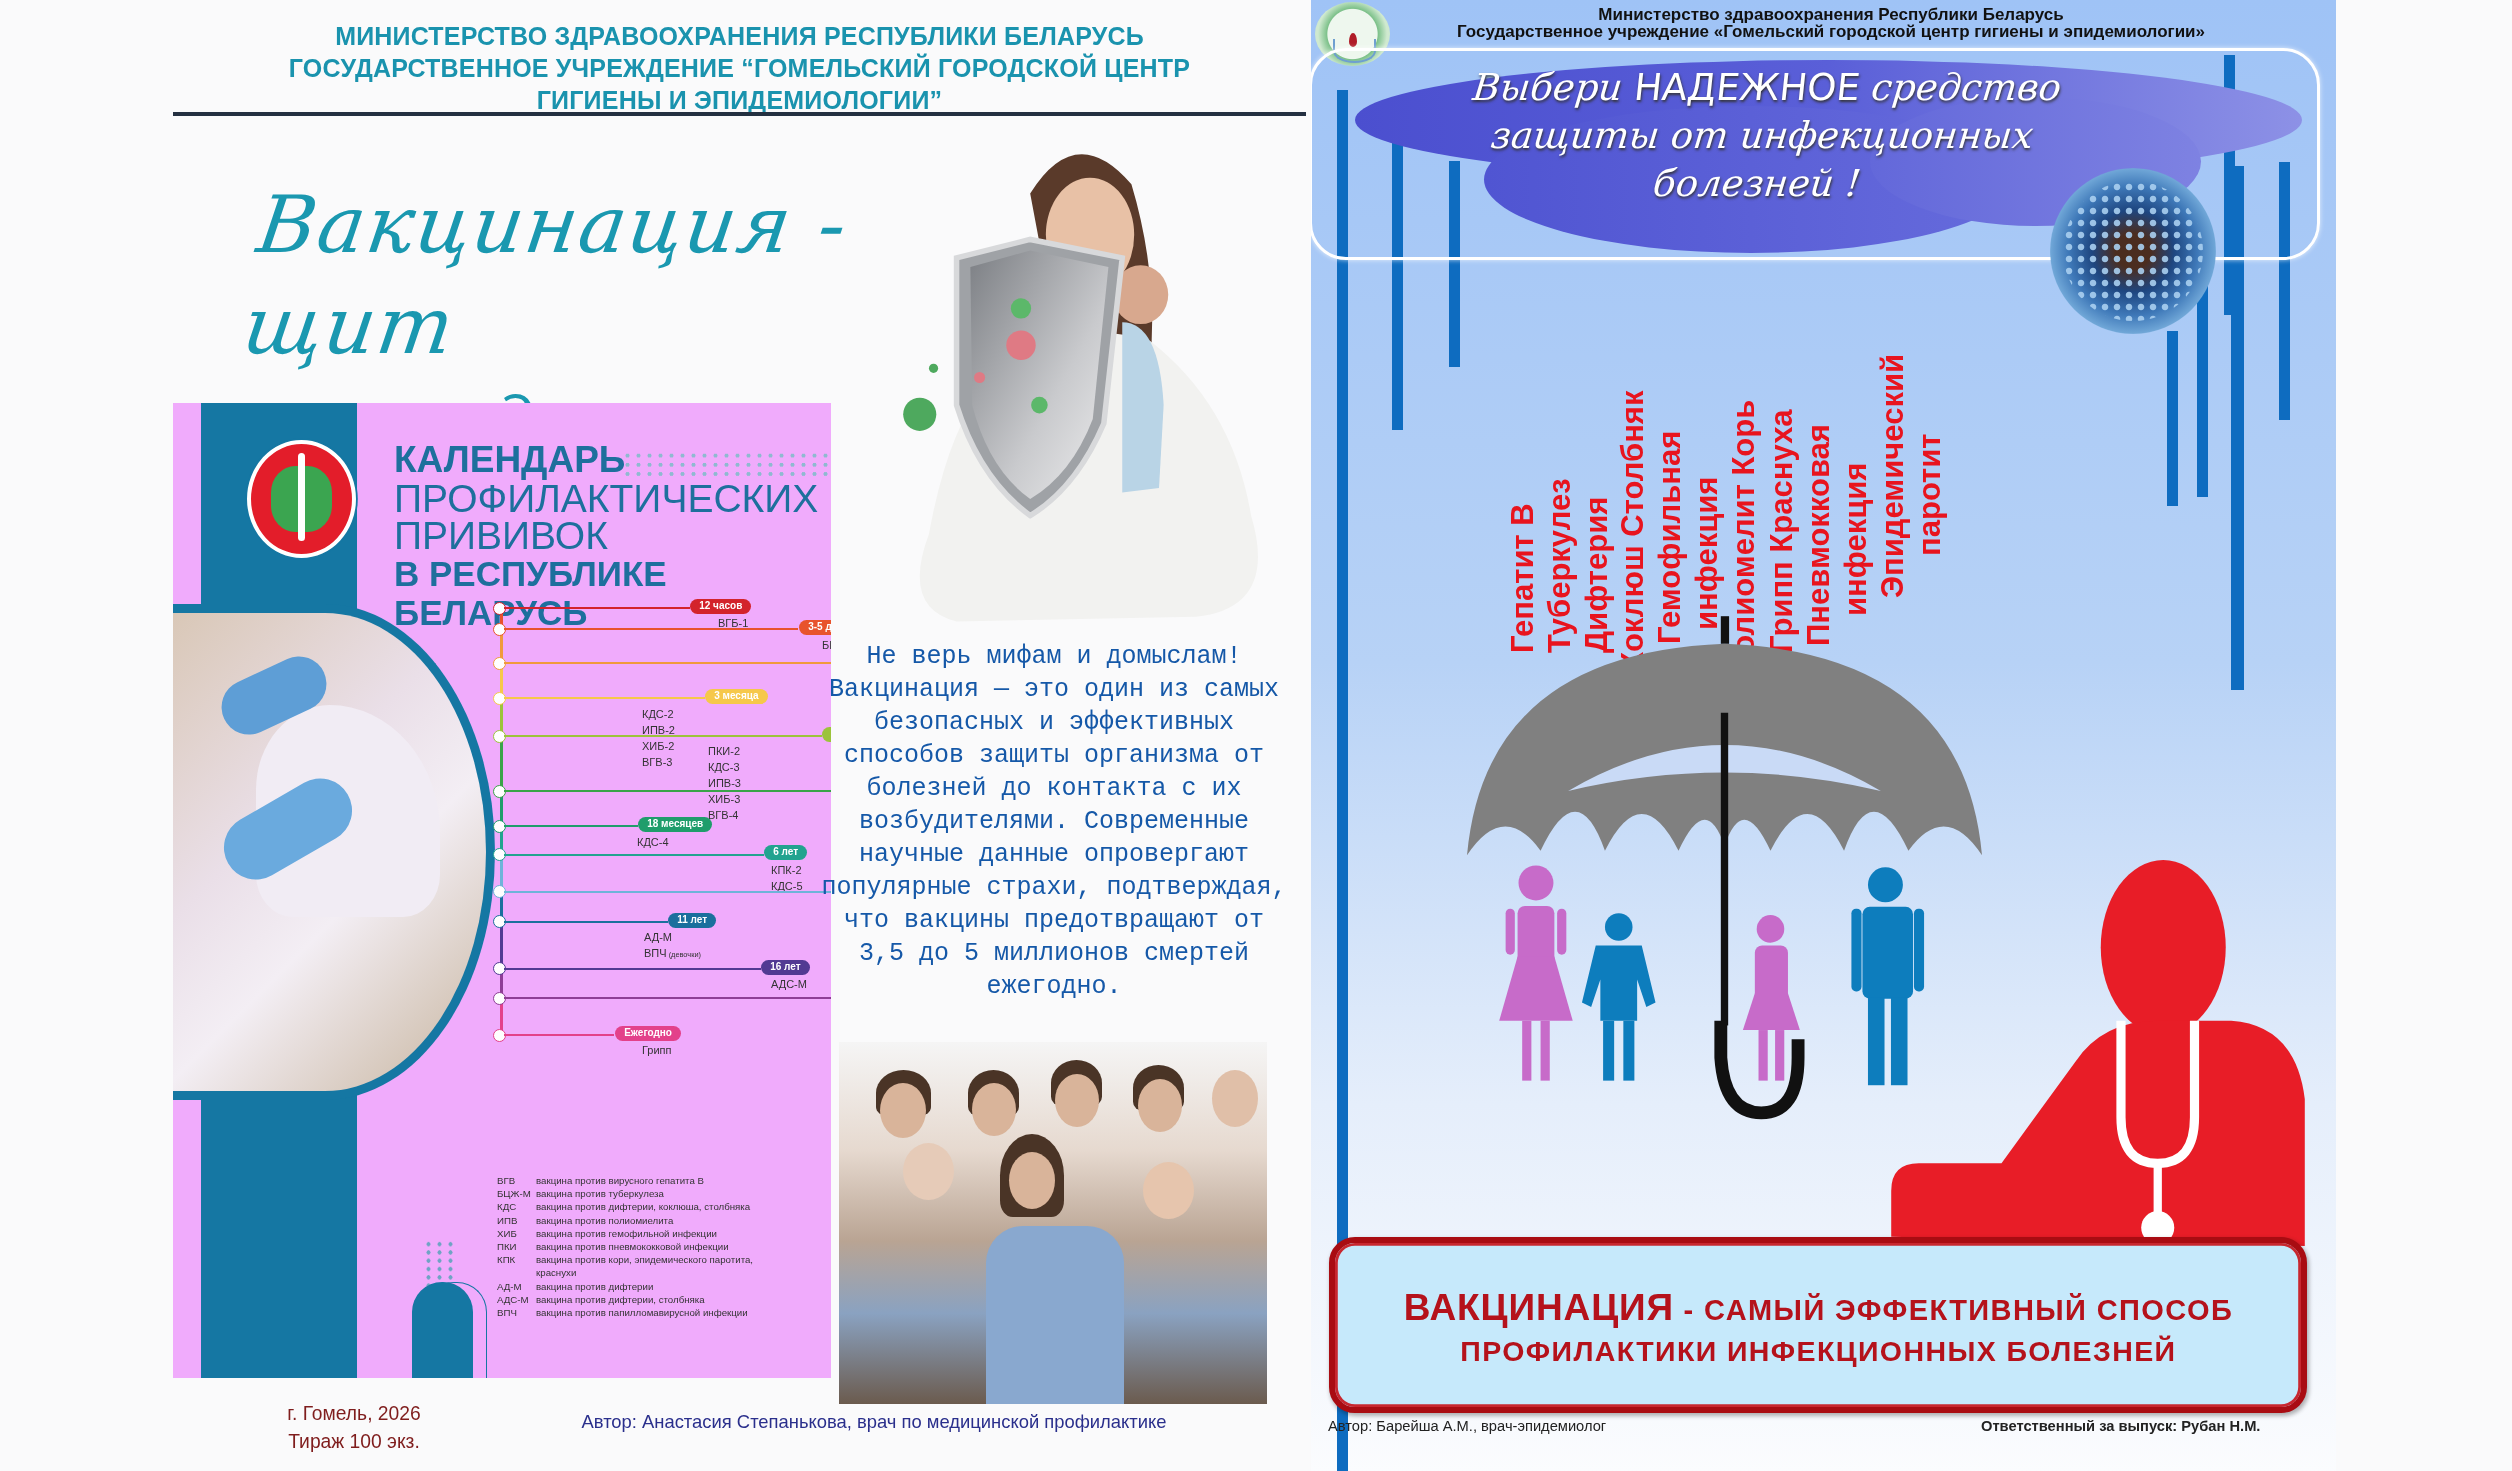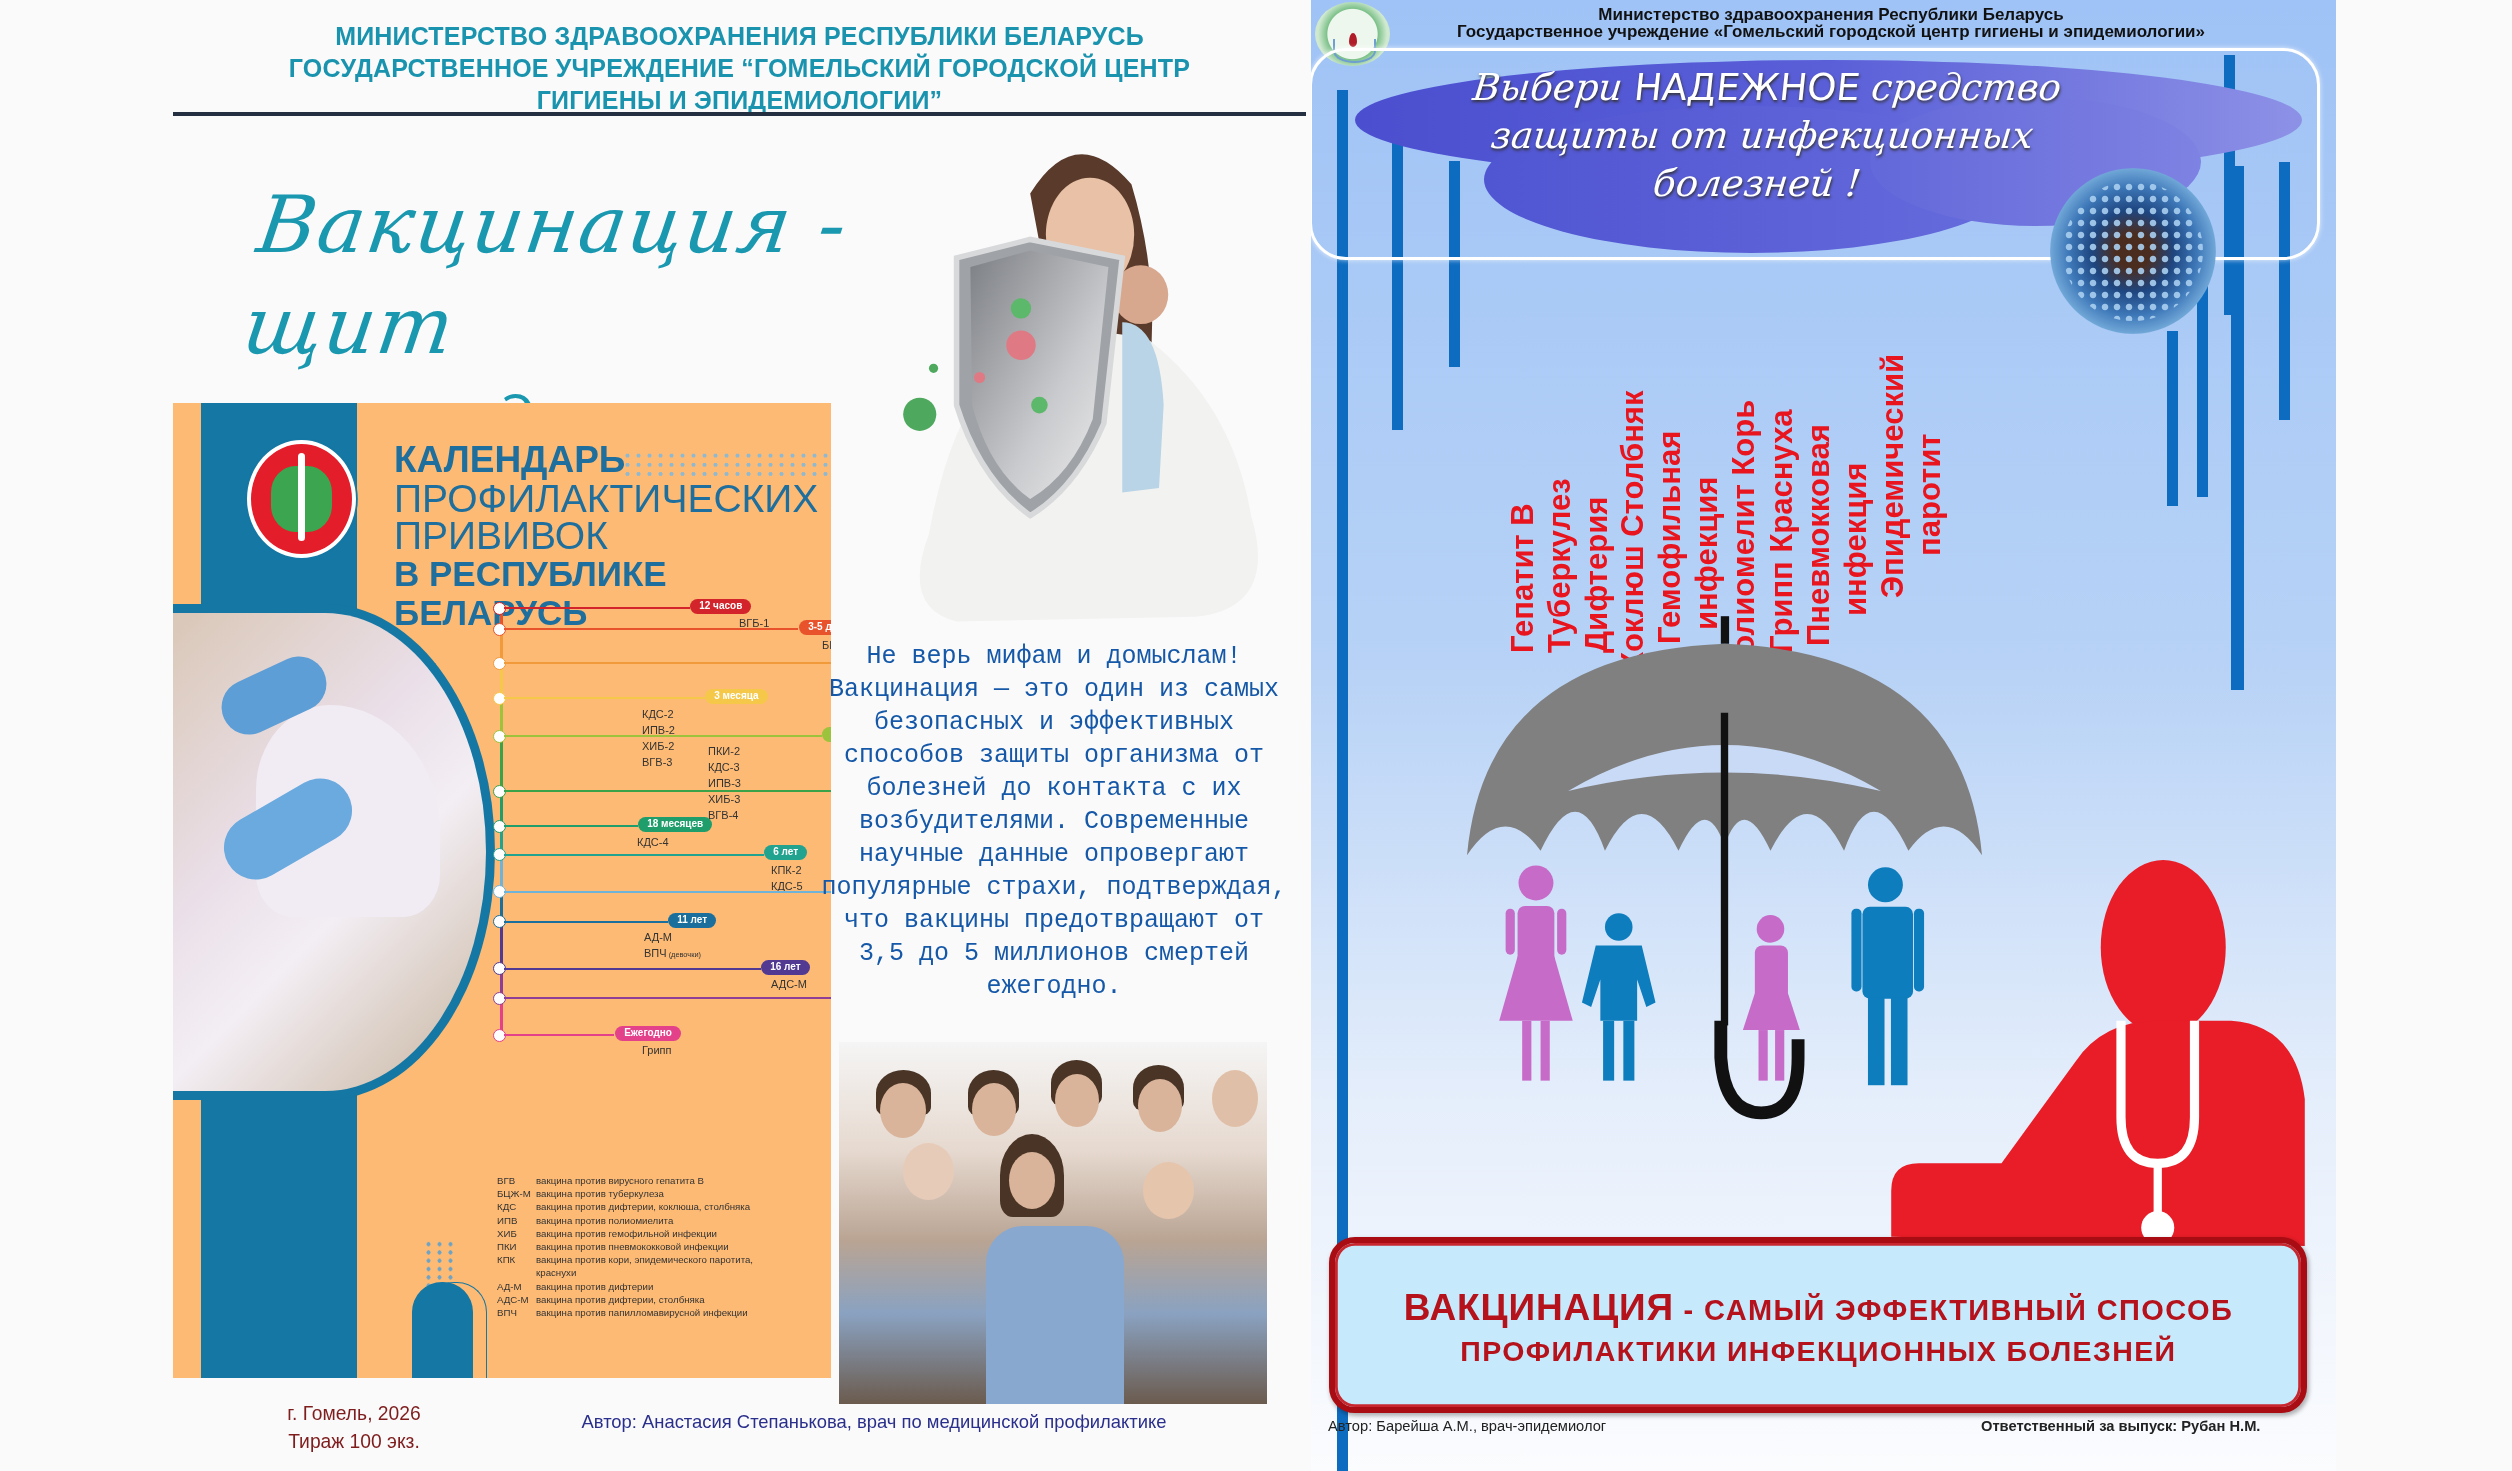--- a/index.html
+++ b/index.html
@@ -7,21 +7,21 @@
   .abs{position:absolute;}
   
   #left-header{left:173px;top:20px;width:1133px;text-align:center;color:#1a93ae;font-family:"Liberation Sans Narrow","Liberation Sans",sans-serif;font-weight:bold;font-size:25px;line-height:32px;letter-spacing:0.2px;}
   #left-rule{left:173px;top:112px;width:1133px;height:3.7px;background:#243041;}
   #script-title{left:235px;top:175px;width:773px;color:#1a98b0;font-family:"DejaVu Serif",serif;font-style:italic;font-size:79px;line-height:101px;text-align:center;transform:skewX(-8deg);letter-spacing:1.8px;}
   #script-title .l1{display:block;text-align:left;padding-left:9.2px;}
   #script-title .l2{display:block;padding-left:55px;}
   
   #mother{left:846px;top:129px;width:442px;height:497px;}
   
-  #calendar{left:173px;top:403px;width:658px;height:975px;background:#fdba74;overflow:hidden;}
+  #calendar{left:173px;top:403px;width:658px;height:975px;background:#f0abfc;overflow:hidden;}
   #cal-bar{left:28px;top:0;width:156px;height:975px;background:#1577a3;}
   #cal-logo{left:74px;top:37px;width:101px;height:110px;border-radius:50%;background:#e31d2a;border:4.6px solid #fff;box-shadow:0 0 0 1.8px #1577a3;}
   #cal-logo .inner{position:absolute;left:20px;top:22px;width:61px;height:66px;border-radius:40%;background:#3ba550;}
   #cal-logo .staff{position:absolute;left:47px;top:9.2px;width:7.4px;height:88px;background:#fff;border-radius:3.7px;}
   #cal-title{left:221px;top:37px;color:#1e6f9d;font-family:"Liberation Sans Narrow","Liberation Sans",sans-serif;}
   #cal-title .t1{font-size:37px;font-weight:bold;line-height:40px;display:block;}
   #cal-title .t2{font-size:39px;line-height:37px;display:block;}
   #cal-title .t3{font-size:35px;font-weight:bold;line-height:39px;display:block;}
   #cal-dots{left:449px;top:48px;width:210px;height:28px;background-image:radial-gradient(circle,#8fb9d0 1.8px,transparent 2.3px);background-size:11px 9.2px;}
   #photo-oval{left:-18.4px;top:201px;width:331px;height:478px;border-radius:0 50% 50% 0 / 0 50% 50% 0;background:linear-gradient(135deg,#d8c6b4 0%,#eadfe8 40%,#f3eef4 60%,#c6b39c 100%);border:9.2px solid #1577a3;border-left:none;overflow:hidden;}
@@ -148,21 +148,21 @@
       <div class="tl-line" style="top: 387px; height: 37px; background: rgb(31, 157, 107);"></div>
       <div class="tl-line" style="top: 422px; height: 30px; background: rgb(34, 163, 143);"></div>
       <div class="tl-line" style="top: 451px; height: 39px; background: rgb(111, 179, 217);"></div>
       <div class="tl-line" style="top: 488px; height: 32px; background: rgb(27, 111, 157);"></div>
       <div class="tl-line" style="top: 518px; height: 49px; background: rgb(82, 58, 147);"></div>
       <div class="tl-line" style="top: 565px; height: 31px; background: rgb(142, 62, 150);"></div>
       <div class="tl-line" style="top: 594px; height: 39px; background: rgb(227, 65, 138);"></div>
       <div class="tl-node" style="top: 199px; border-color: rgb(211, 35, 43);"></div>
       <div class="tl-branch" style="top: 204px; width: 186px; background: rgb(211, 35, 43);"></div>
       <div class="tl-pill" style="background: rgb(211, 35, 43); top: 196px; left: 517px;">12 часов</div>
-      <div class="tl-vacc" style="top: 212px; left: 566px;">ВГБ-1</div>
+      <div class="tl-vacc" style="top: 212px; left: 545px;">ВГБ-1</div>
       <div class="tl-node" style="top: 220px; border-color: rgb(232, 83, 44);"></div>
       <div class="tl-branch" style="top: 225px; width: 294px; background: rgb(232, 83, 44);"></div>
       <div class="tl-pill" style="background: rgb(232, 83, 44); top: 217px; left: 626px;">3-5 дней</div>
       <div class="tl-vacc" style="top: 234px; left: 649px;">БЦЖ-М-1</div>
       <div class="tl-node" style="top: 254px; border-color: rgb(240, 154, 60);"></div>
       <div class="tl-branch" style="top: 259px; width: 405px; background: rgb(240, 154, 60);"></div>
       <div class="tl-node" style="top: 289px; border-color: rgb(246, 200, 74);"></div>
       <div class="tl-branch" style="top: 294px; width: 201px; background: rgb(246, 200, 74);"></div>
       <div class="tl-pill" style="background: rgb(246, 200, 74); top: 286px; left: 532px;">3 месяца</div>
       <div class="tl-vacc" style="top: 303px; left: 469px;">КДС-2

